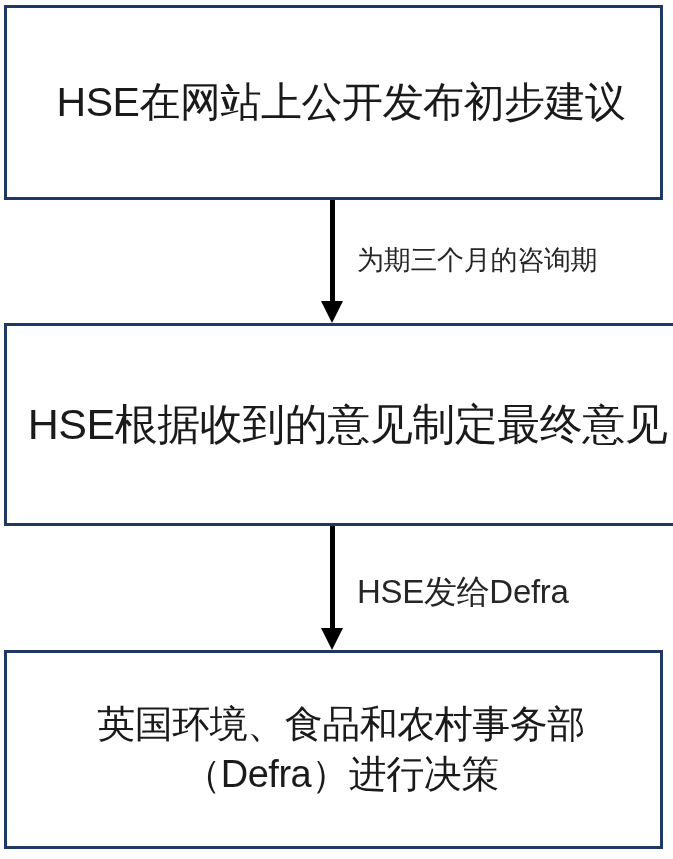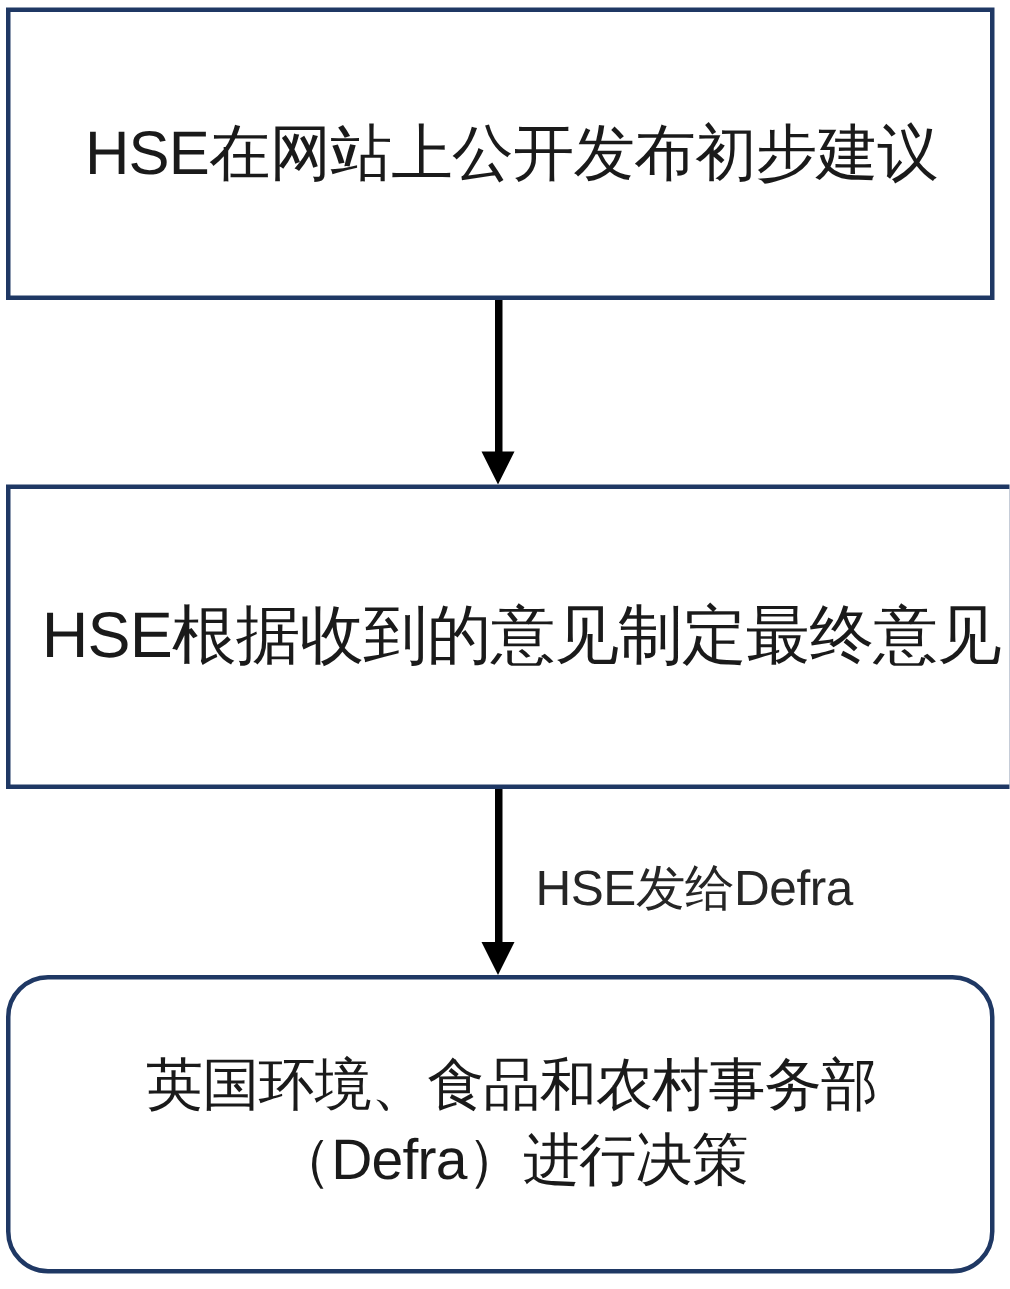--- a/index.html
+++ b/index.html
@@ -58,21 +58,20 @@
   }
   #node-2 .node-text {
     font-size: 43px;
   }
 
   #node-3 {
     left: 4px;
     top: 650px;
     width: 659px;
     height: 199px;
-    border-radius: 28px;
   }
   #node-3 .node-text {
     font-size: 38px;
     line-height: 1.3;
   }
 
   
   .connector {
     position: absolute;
     left: 0;
@@ -123,20 +122,21 @@
 
 <div id="flowchart">
 
   <div class="node" id="node-1">
     <span class="node-text">HSE在网站上公开发布初步建议</span>
   </div>
 
   <div class="connector" id="connector-1">
     <div class="arrow-shaft"></div>
     <div class="arrow-head"></div>
+    <span class="edge-label">为期三个月的咨询期</span>
   </div>
 
   <div class="node" id="node-2">
     <span class="node-text">HSE根据收到的意见制定最终意见</span>
   </div>
 
   <div class="connector" id="connector-2">
     <div class="arrow-shaft"></div>
     <div class="arrow-head"></div>
     <span class="edge-label">HSE发给Defra</span>

